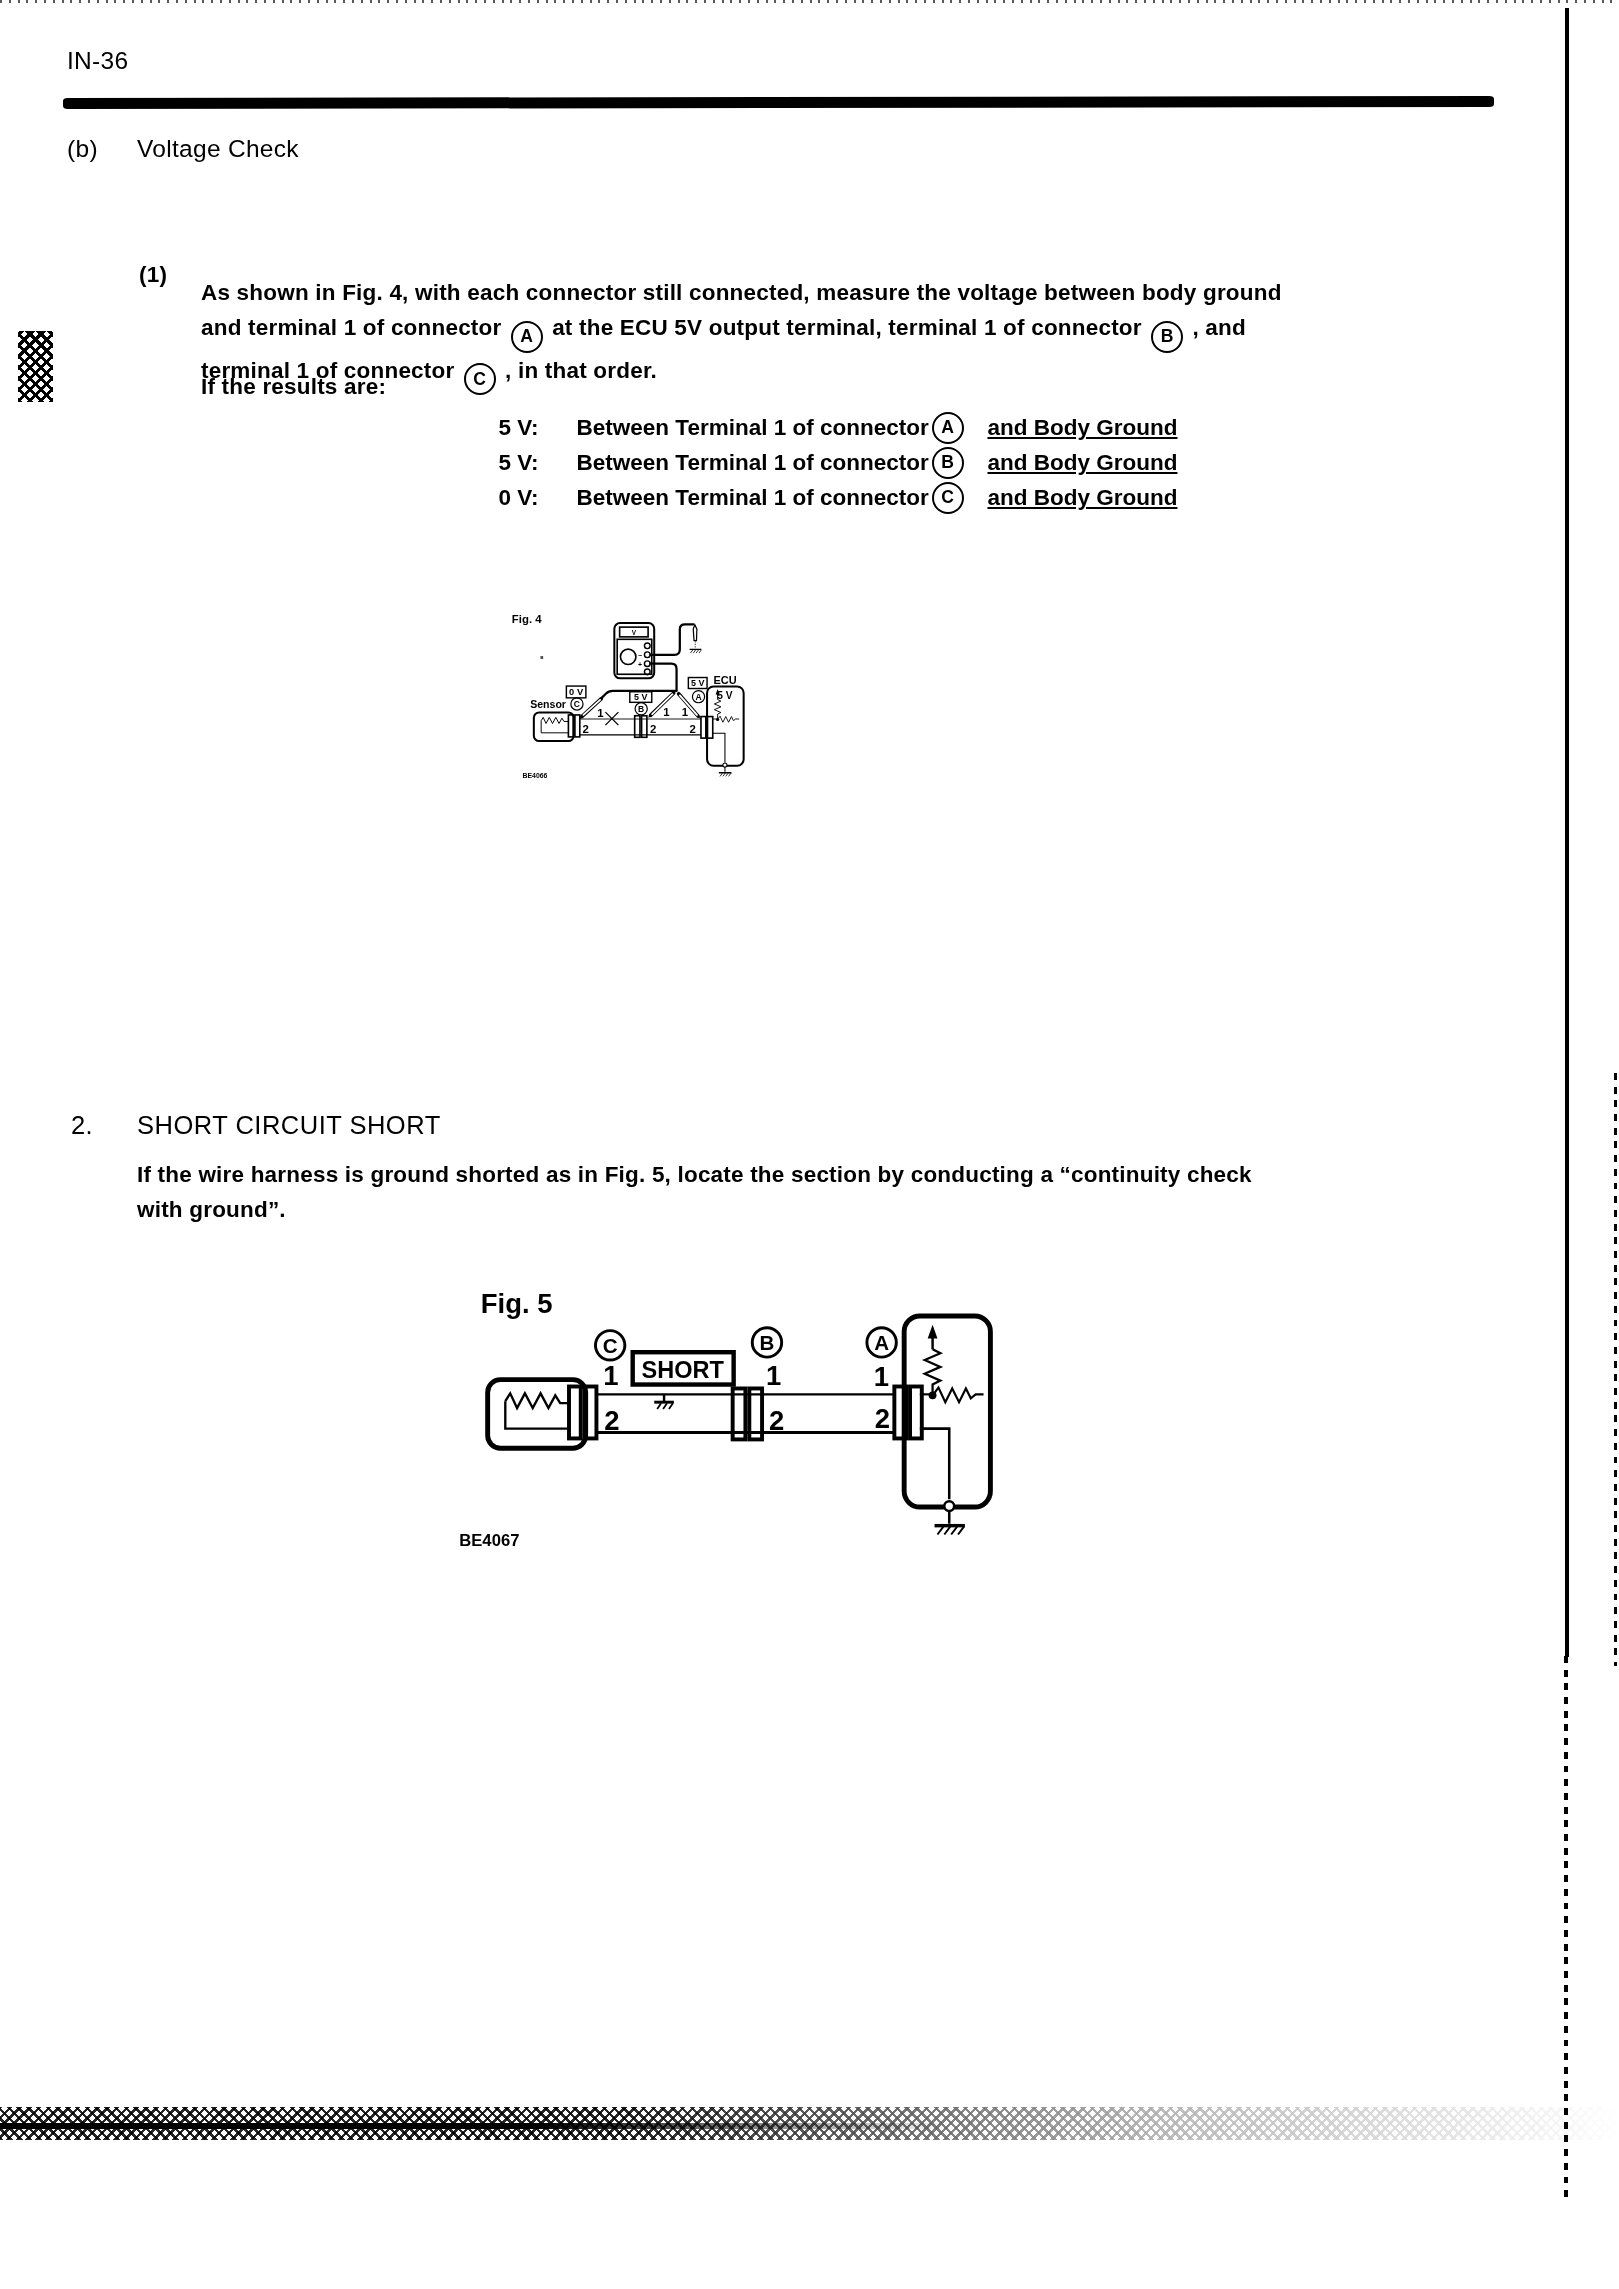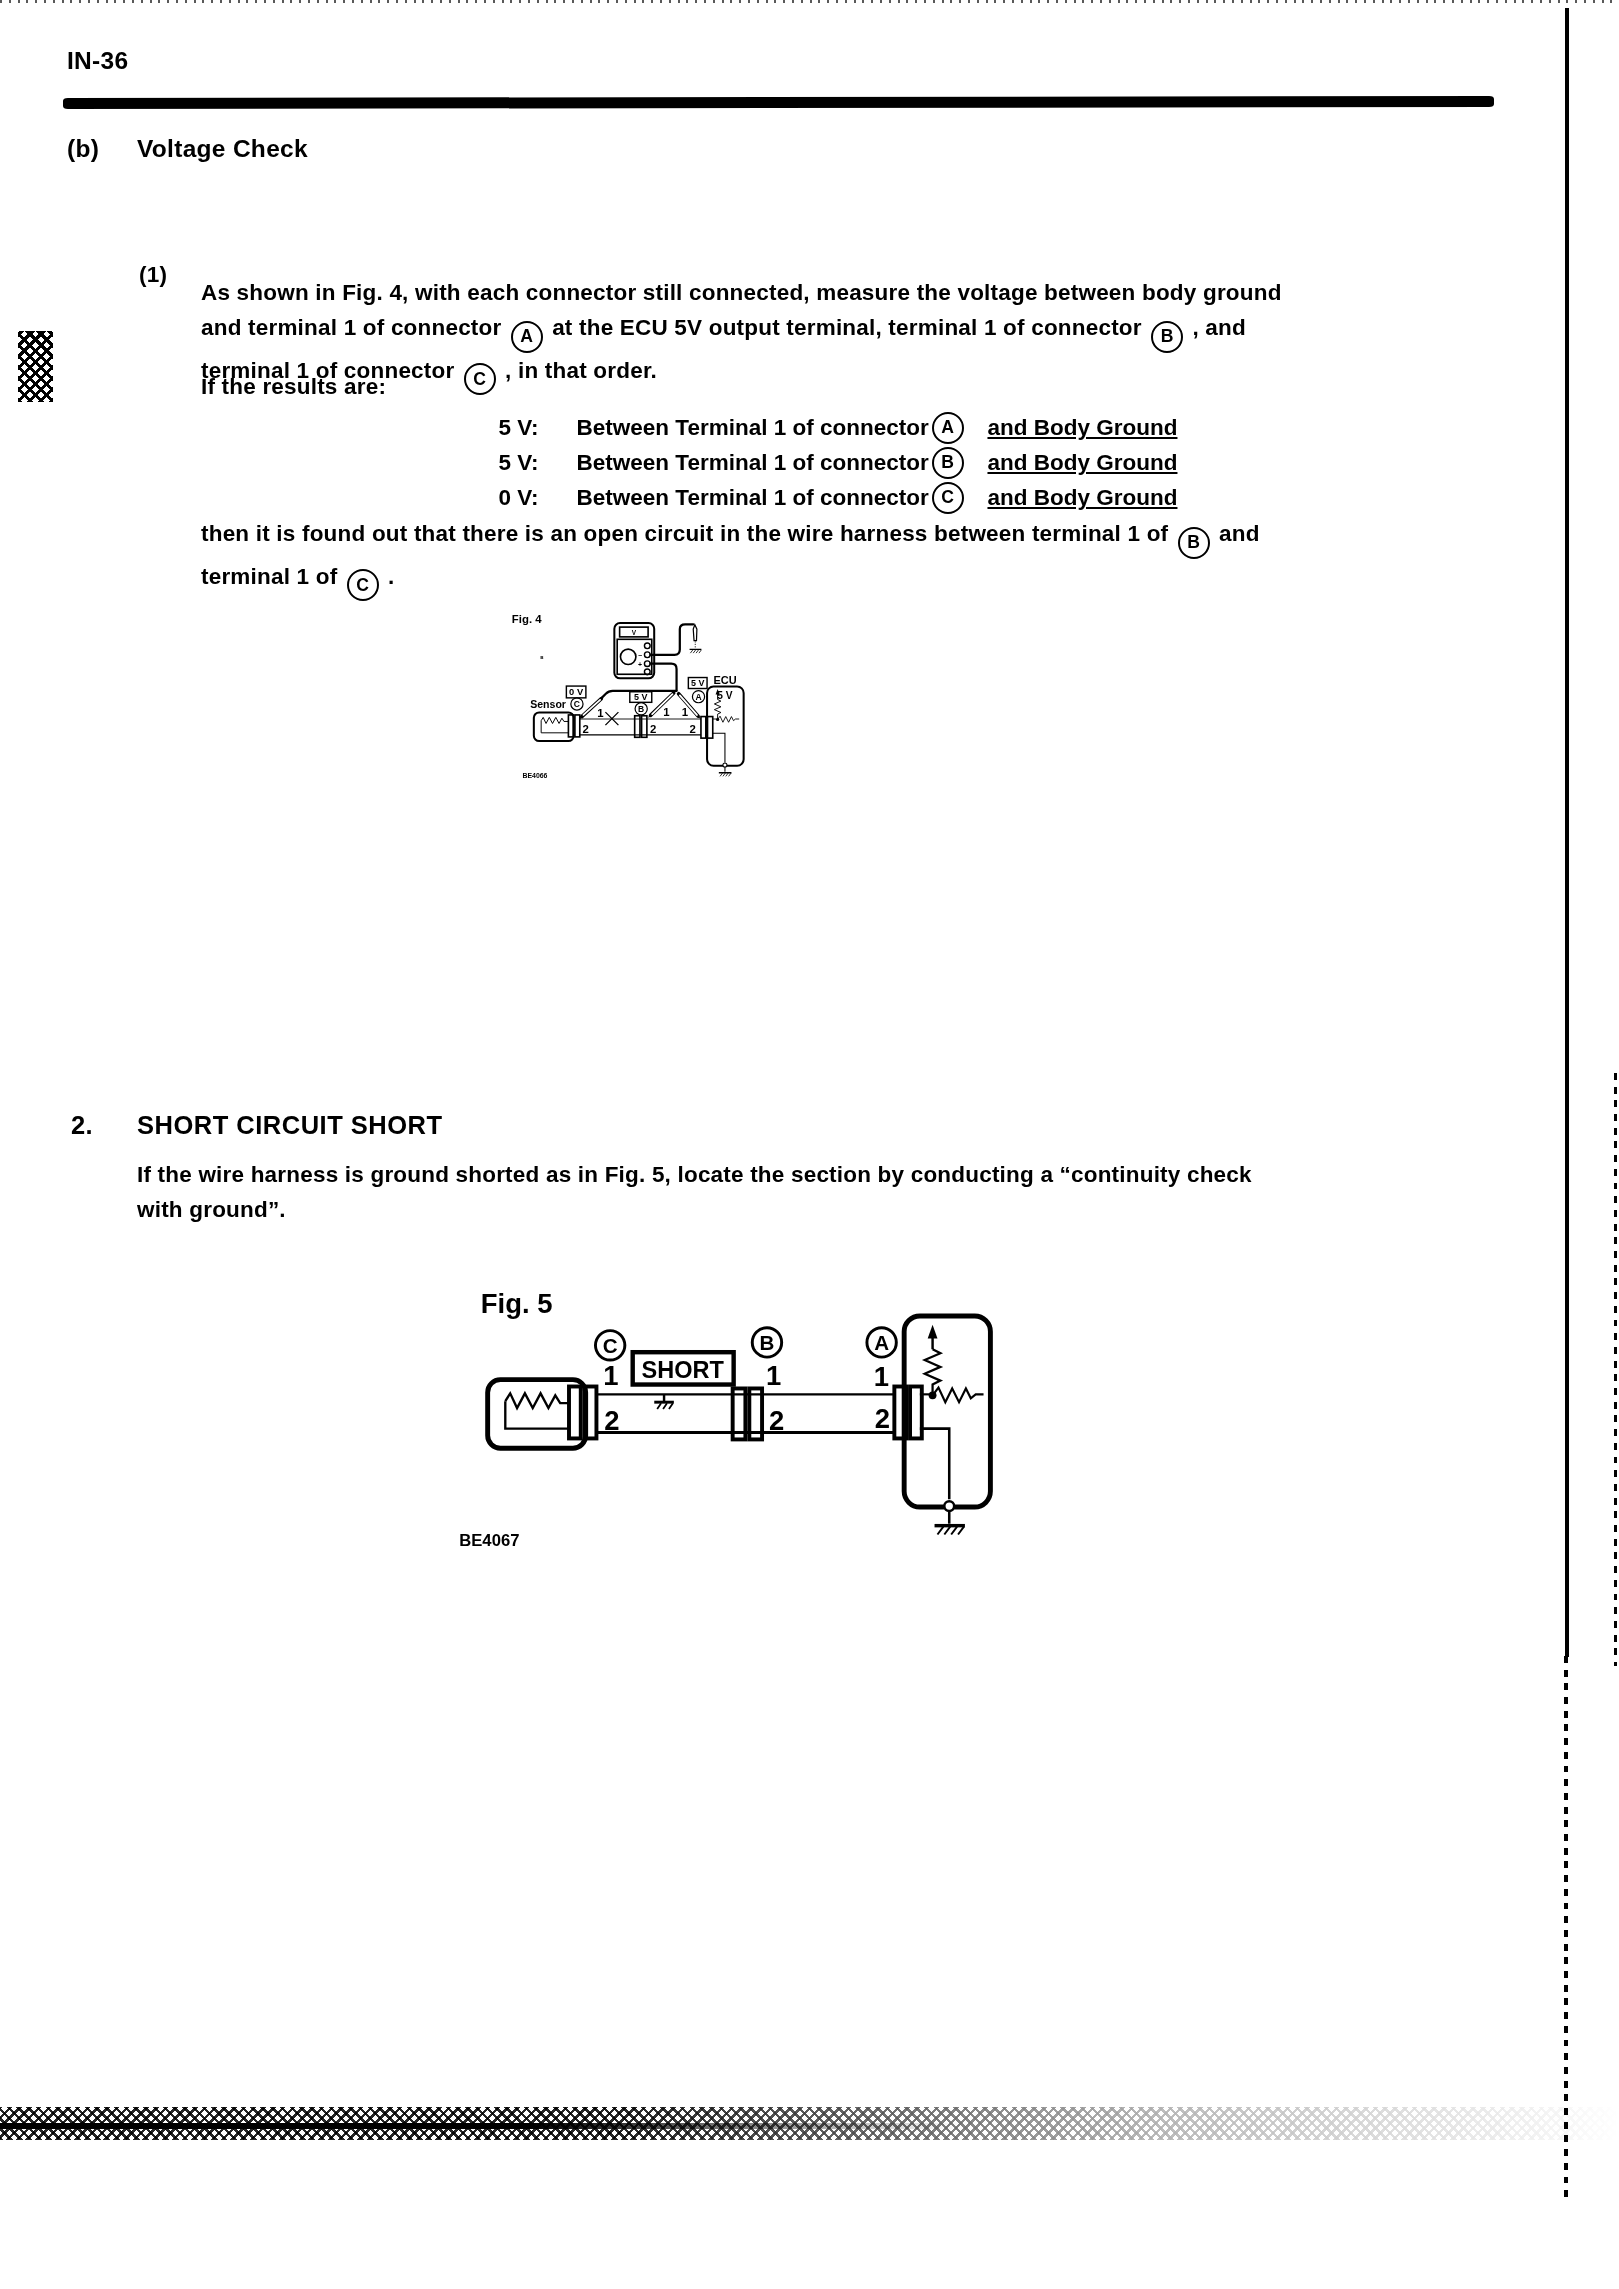--- a/index.html
+++ b/index.html
@@ -1,20 +1,20 @@
 <!DOCTYPE html>
 <html><head>
 <meta charset="utf-8">
 <style>
   html,body{margin:0;padding:0;background:#e8e8e8;}
   #page{position:relative;width:1619px;height:2290px;background:#ffffff;overflow:hidden;
         font-family:"Liberation Sans",sans-serif;color:#000;}
   .abs{position:absolute;}
   .body-text{font-size:22.5px;font-weight:700;letter-spacing:0.2px;line-height:35px;white-space:pre-line;}
-  .heading{font-size:24.5px;font-weight:700;letter-spacing:0.3px;}
+  .heading{font-size:24.5px;font-weight:400;letter-spacing:0.3px;}
   .title{font-size:27.4px;font-weight:700;letter-spacing:0.2px;}
   .circ{display:inline-flex;width:28px;height:28px;border:2.5px solid #000;border-radius:50%;
         align-items:center;justify-content:center;font-size:17.6px;font-weight:700;
         vertical-align:-6.9px;margin:0 2.9px;line-height:1;}
   .results-row{display:flex;font-size:22.5px;font-weight:700;line-height:35px;align-items:baseline;justify-content:center;}
   .results-row .val{width:78px;flex:0 0 78px;}
   .results-row .circ{align-self:center;}
   .results-row .after{margin-left:21px;text-decoration:underline;}
   .rule{background:#000;border-radius:4.9px/2.9px;transform:rotate(-.08deg);}
   .hatchblock{background-image:
@@ -74,22 +74,20 @@
       <span class="after">and Body Ground</span>
     </div>
     <div class="results-row">
       <span class="val">0 V:</span>
       <span>Between Terminal 1 of connector</span>
       <span class="circ">C</span>
       <span class="after">and Body Ground</span>
     </div>
   </div>
 
-  <div class="abs body-text" style="left:201px;top:516px;width:1313px;">then it is found out that there is an open circuit in the wire harness between terminal 1 of <span class="circ">B</span> and
-terminal 1 of <span class="circ">C</span> .</div>
 
   <svg class="abs" style="left:412px;top:608px;" width="608" height="431" viewBox="420 620 1040 1060">
     <svg x="420" y="620" width="620" height="440" viewBox="420 620 620 440">
       <text x="438" y="658" font-size="28">Fig. 4</text>
       <text x="508" y="746" font-size="13">ʙ</text>
 
       <g>
         <rect class="st" x="690" y="657" width="98" height="136" rx="14" stroke-width="5" fill="#fff"></rect>
         <rect class="st" x="703" y="667" width="70" height="24" stroke-width="4"></rect>
         <text x="738" y="686" font-size="16" text-anchor="middle">V</text>

